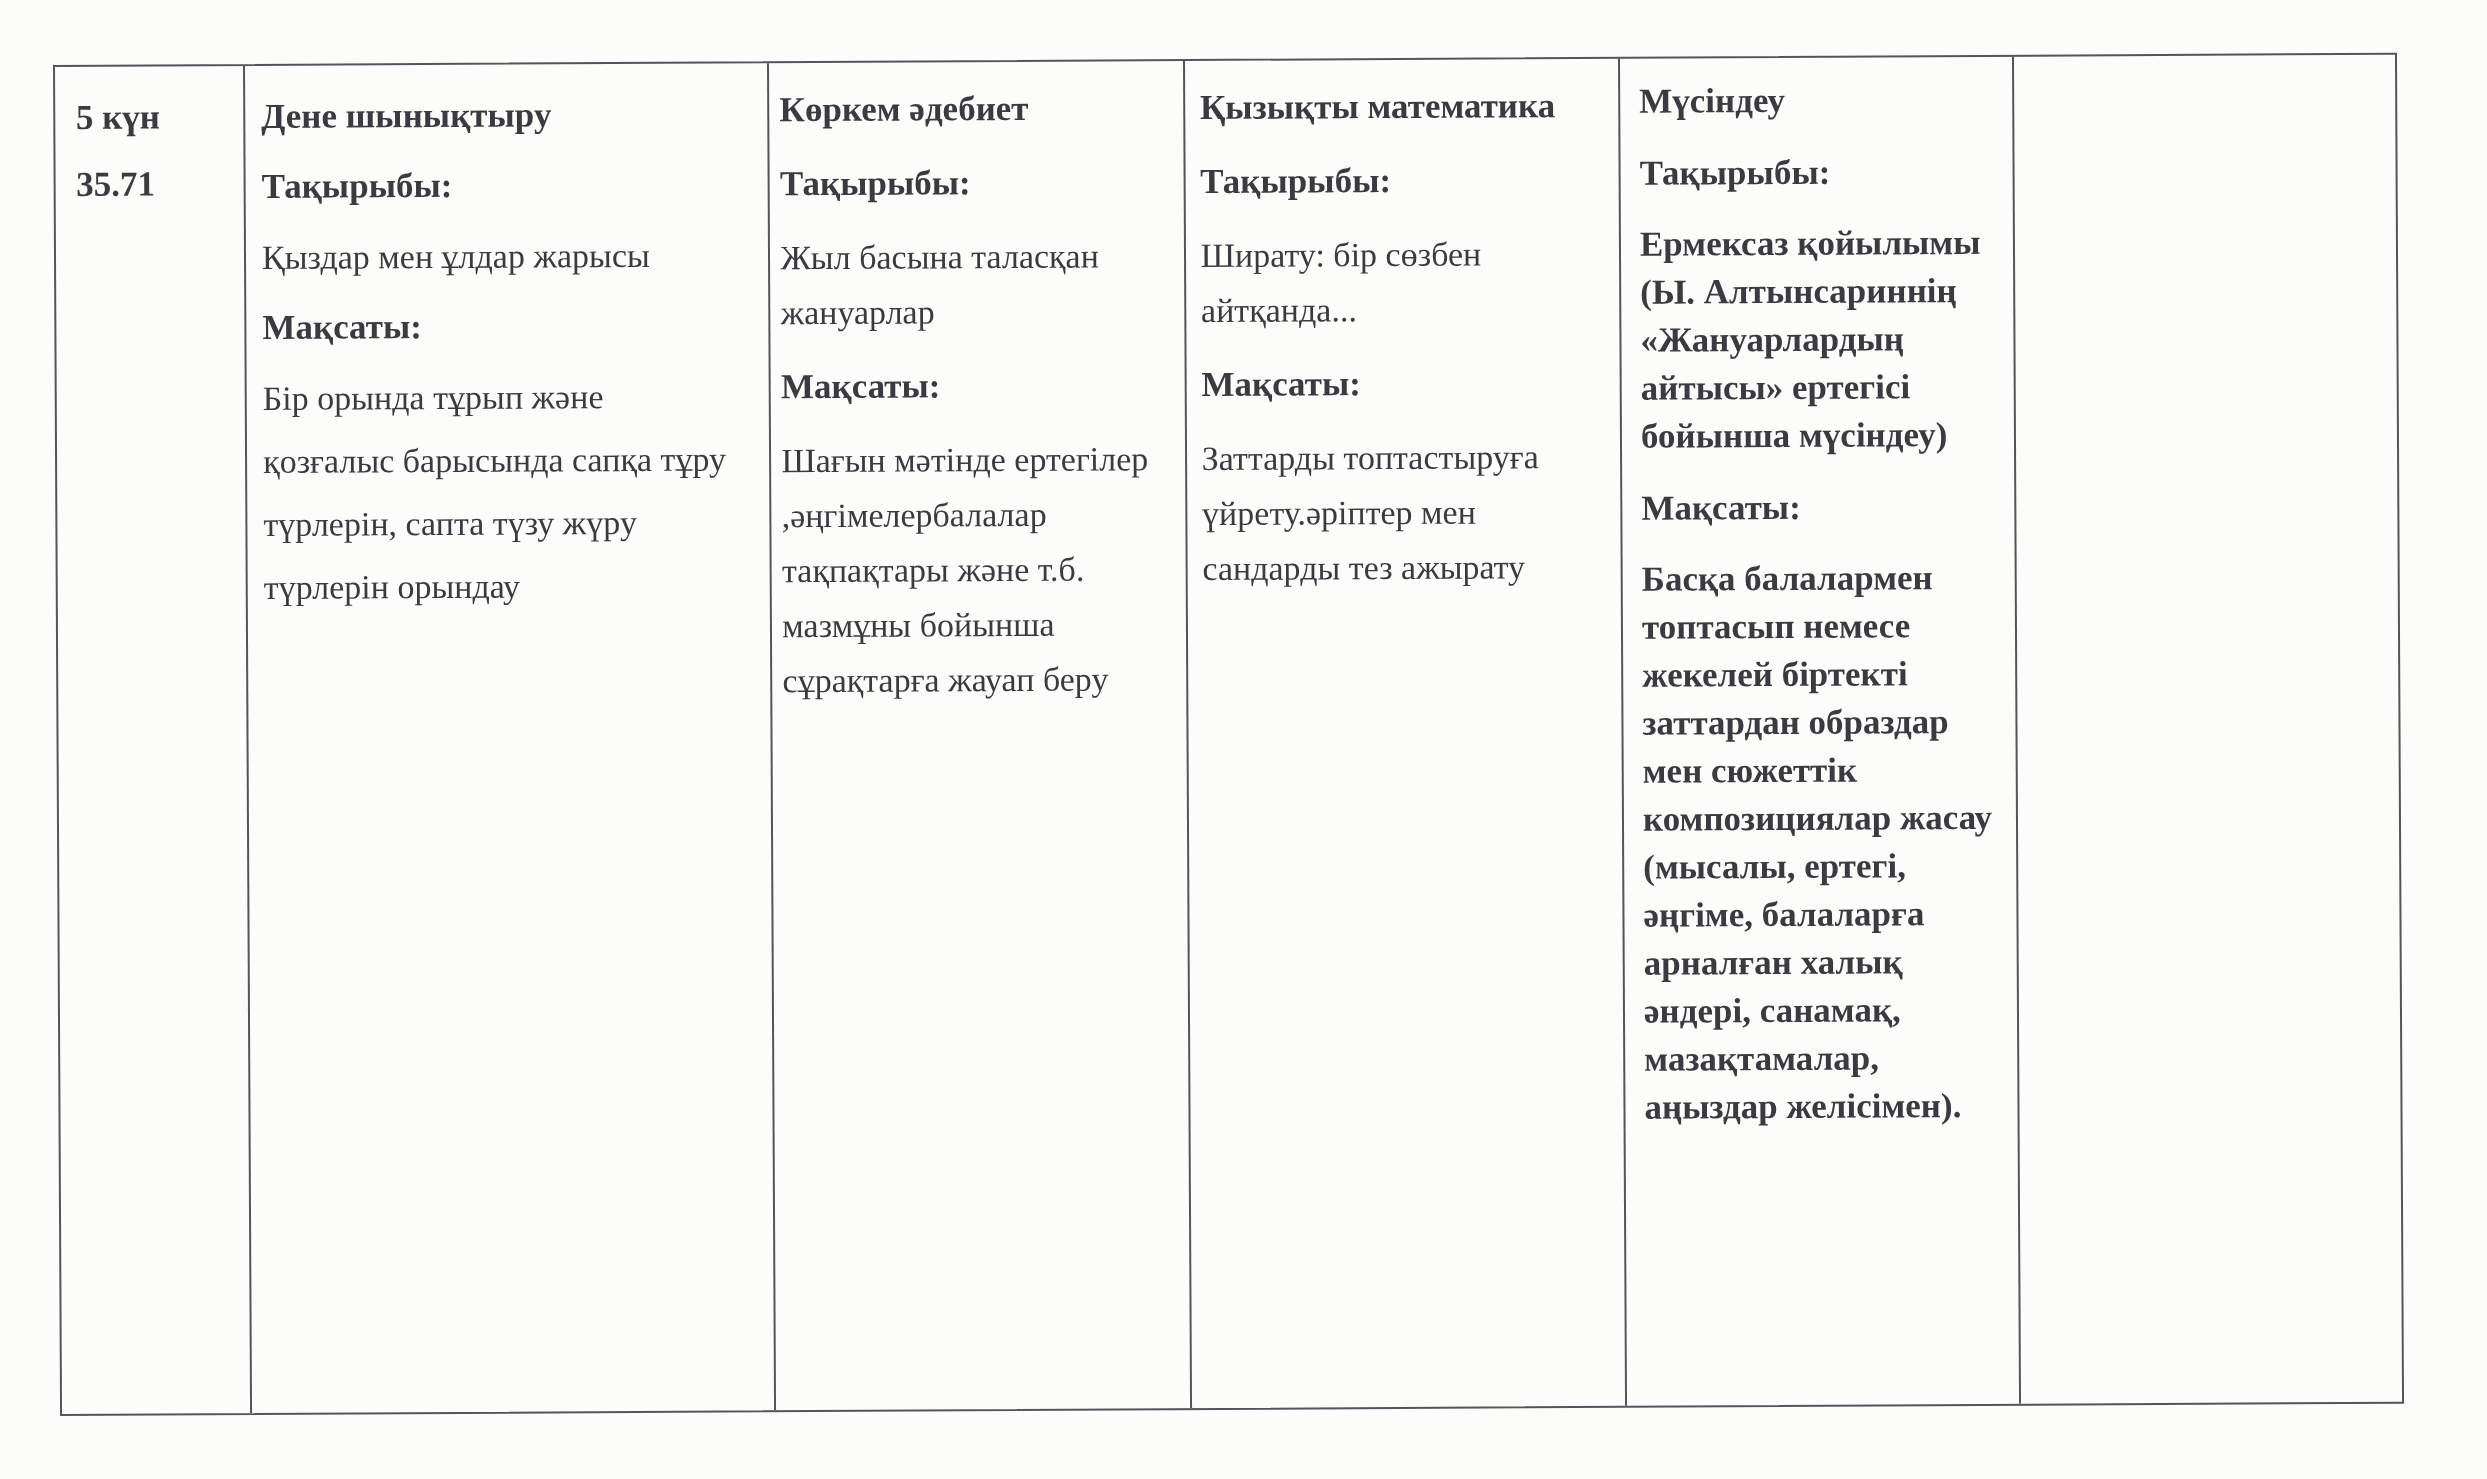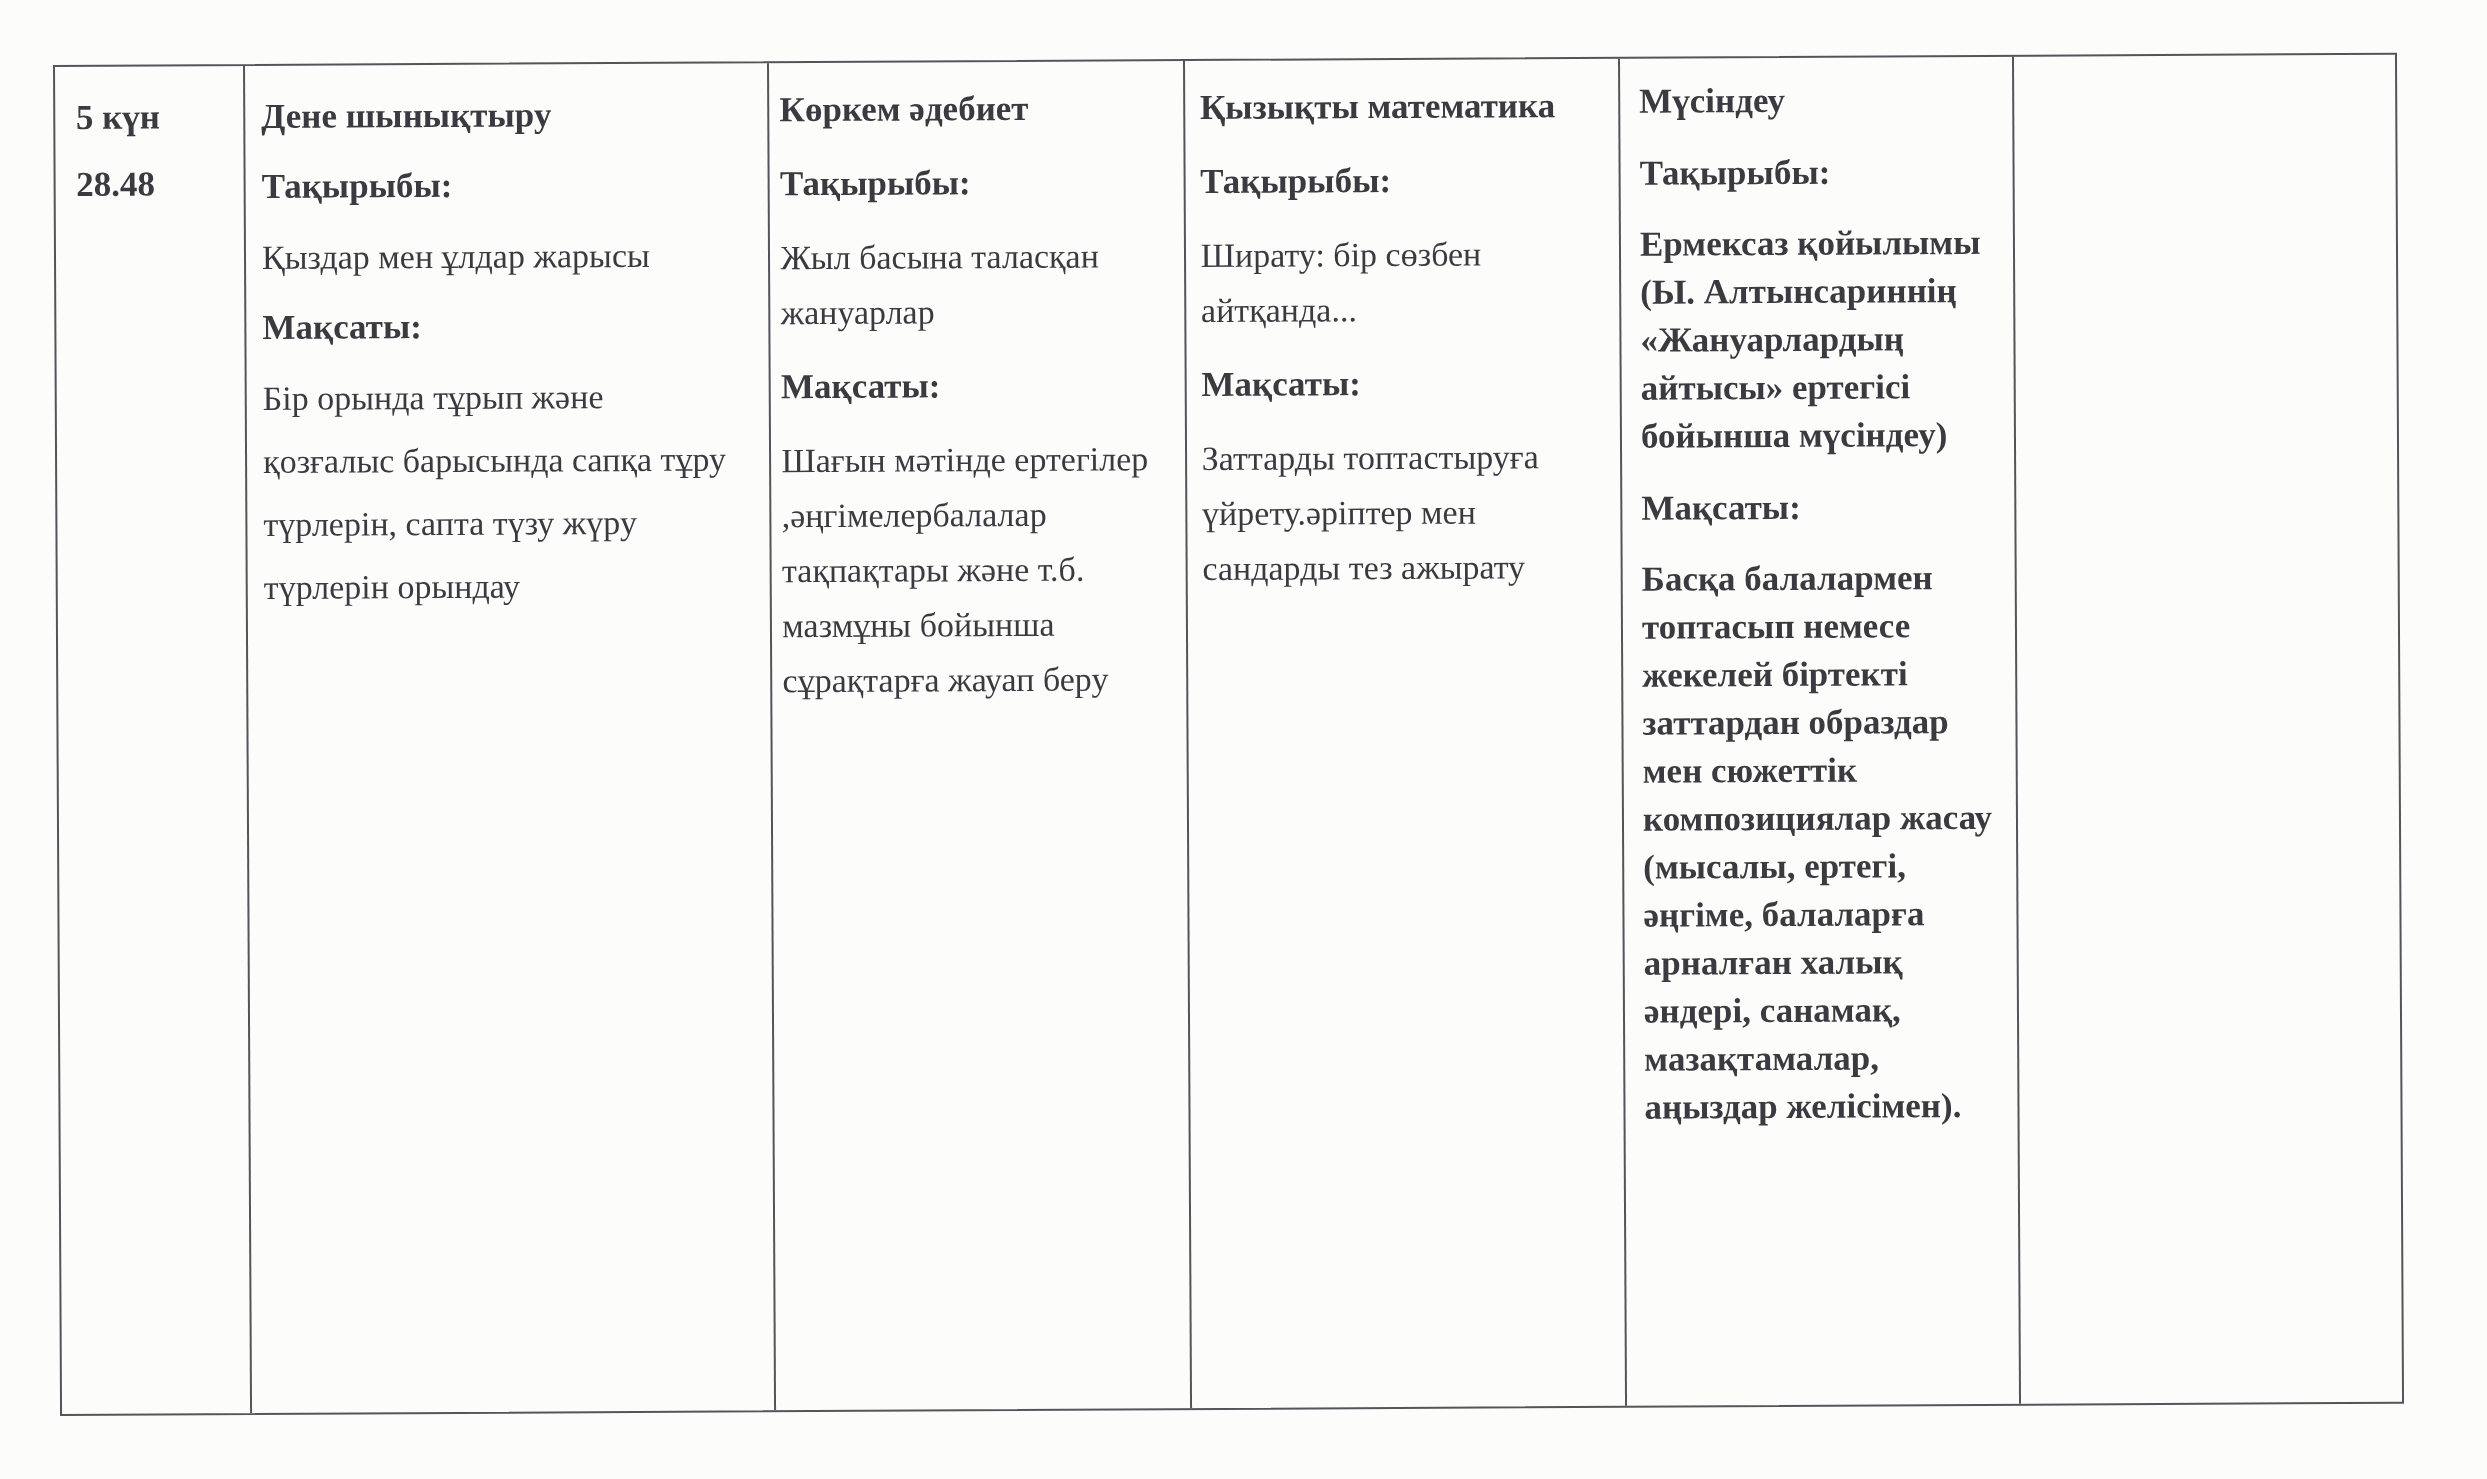--- a/index.html
+++ b/index.html
@@ -59,21 +59,21 @@
   .c5 .para { line-height: 48px; margin-bottom: 23.6px; }
 </style>
 </head>
 <body>
 
 <div class="page">
   <div class="tbl">
 
     <div class="cell c1">
       <p class="para bold">5 күн</p>
-      <p class="para bold">28.48</p>
+      <p class="para bold">35.71</p>
     </div>
 
     <div class="cell c2">
       <p class="para bold">Дене шынықтыру</p>
       <p class="para bold">Тақырыбы:</p>
       <p class="para">Қыздар мен ұлдар жарысы</p>
       <p class="para bold">Мақсаты:</p>
       <p class="para">Бір орында тұрып және
 қозғалыс барысында сапқа тұру
 түрлерін, сапта түзу жүру

